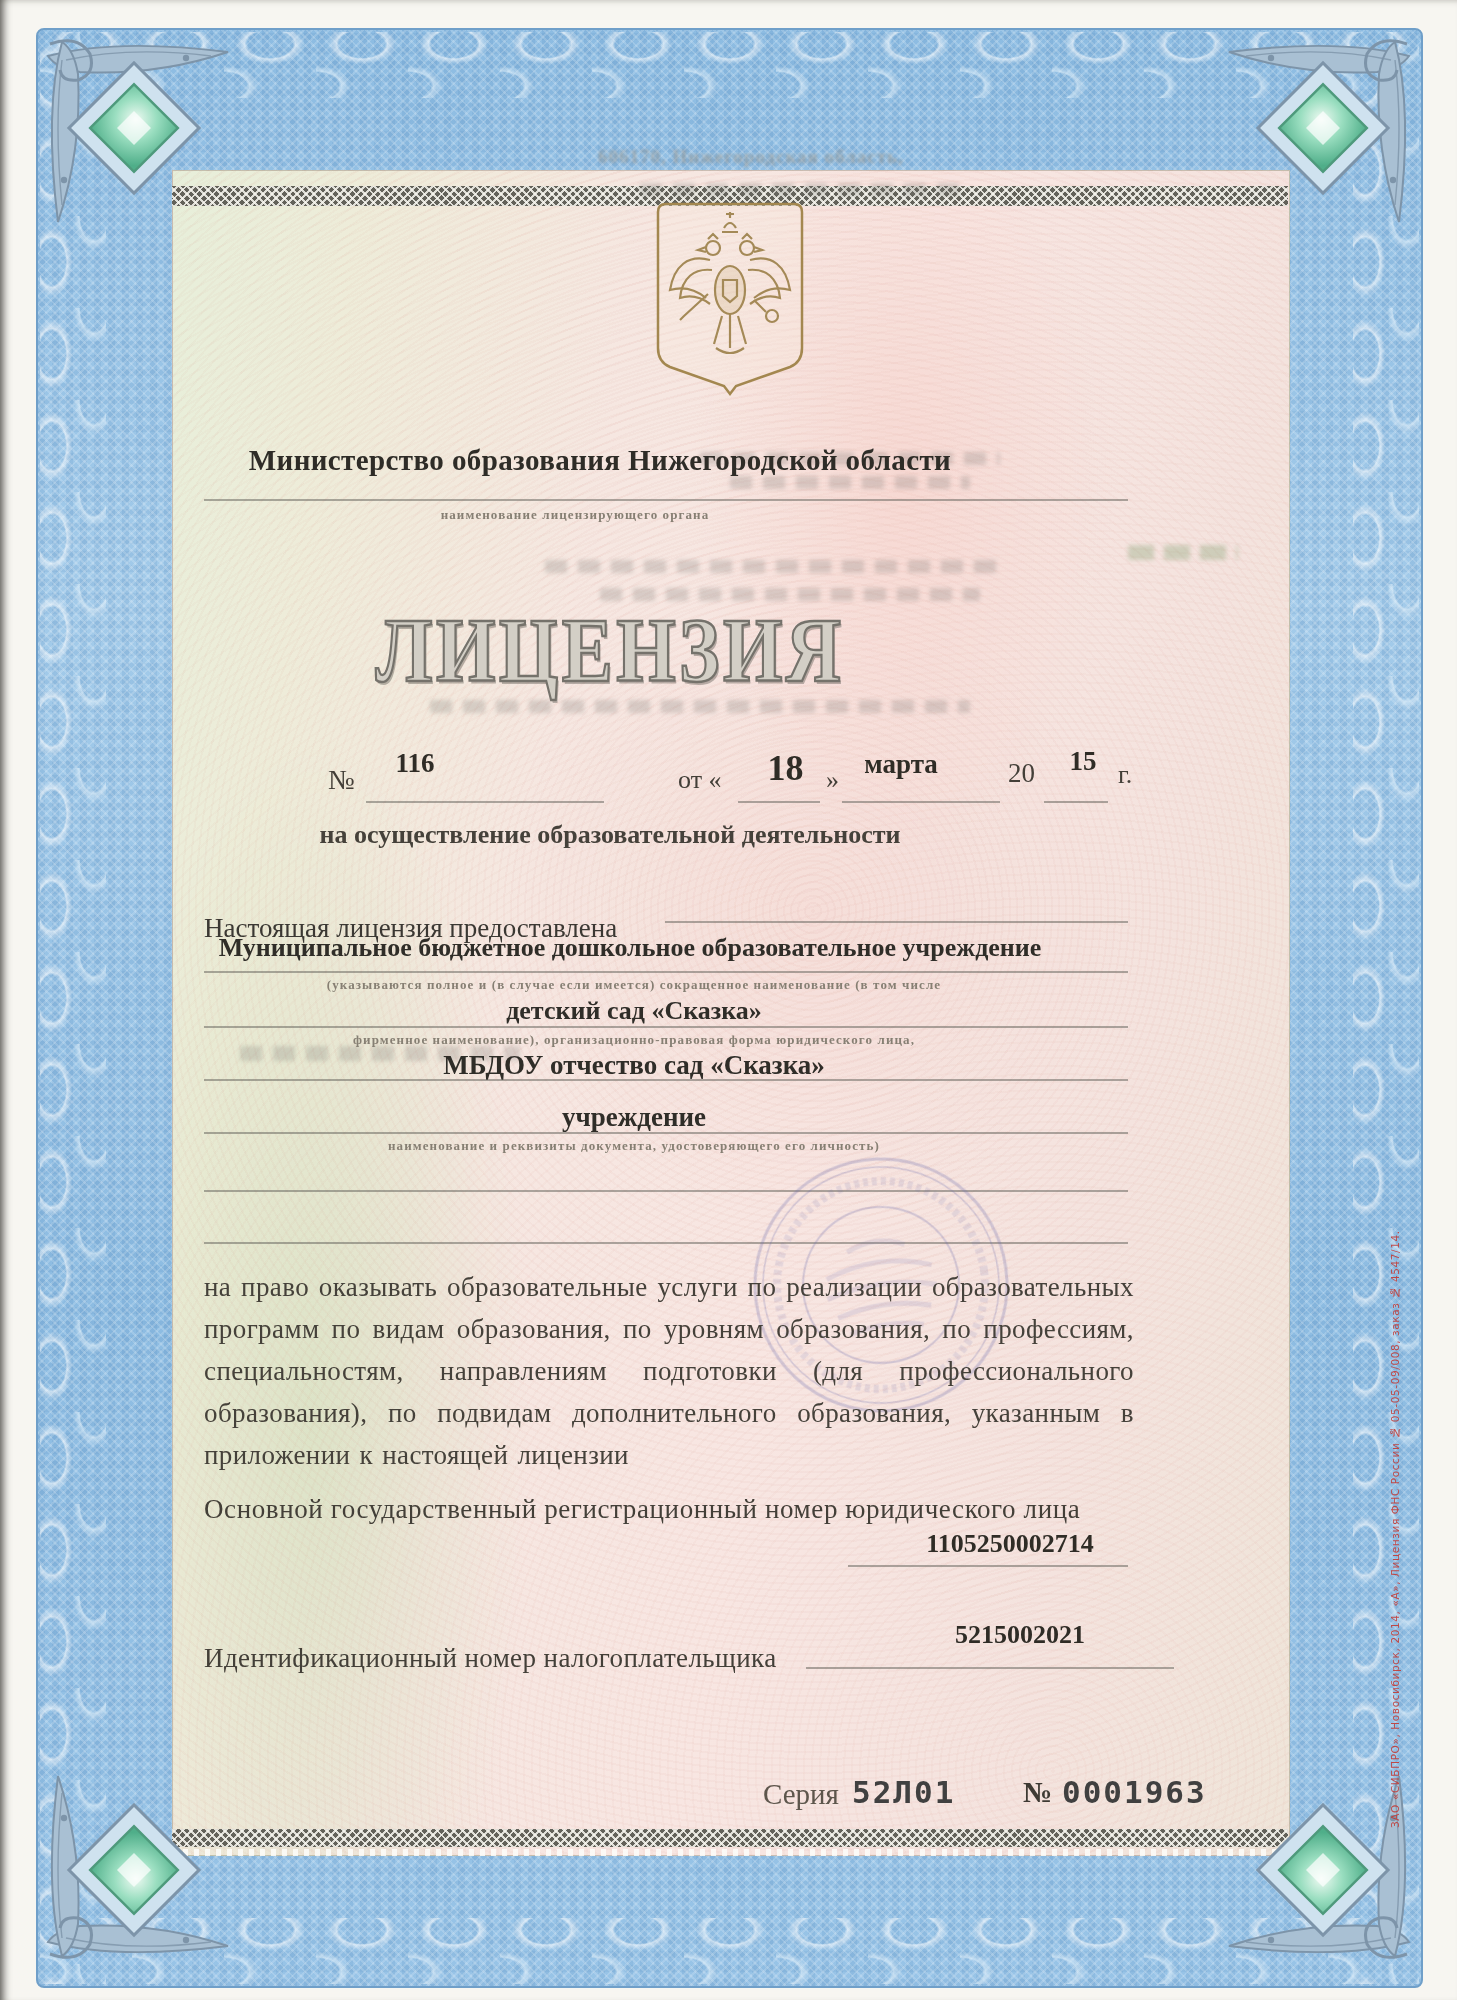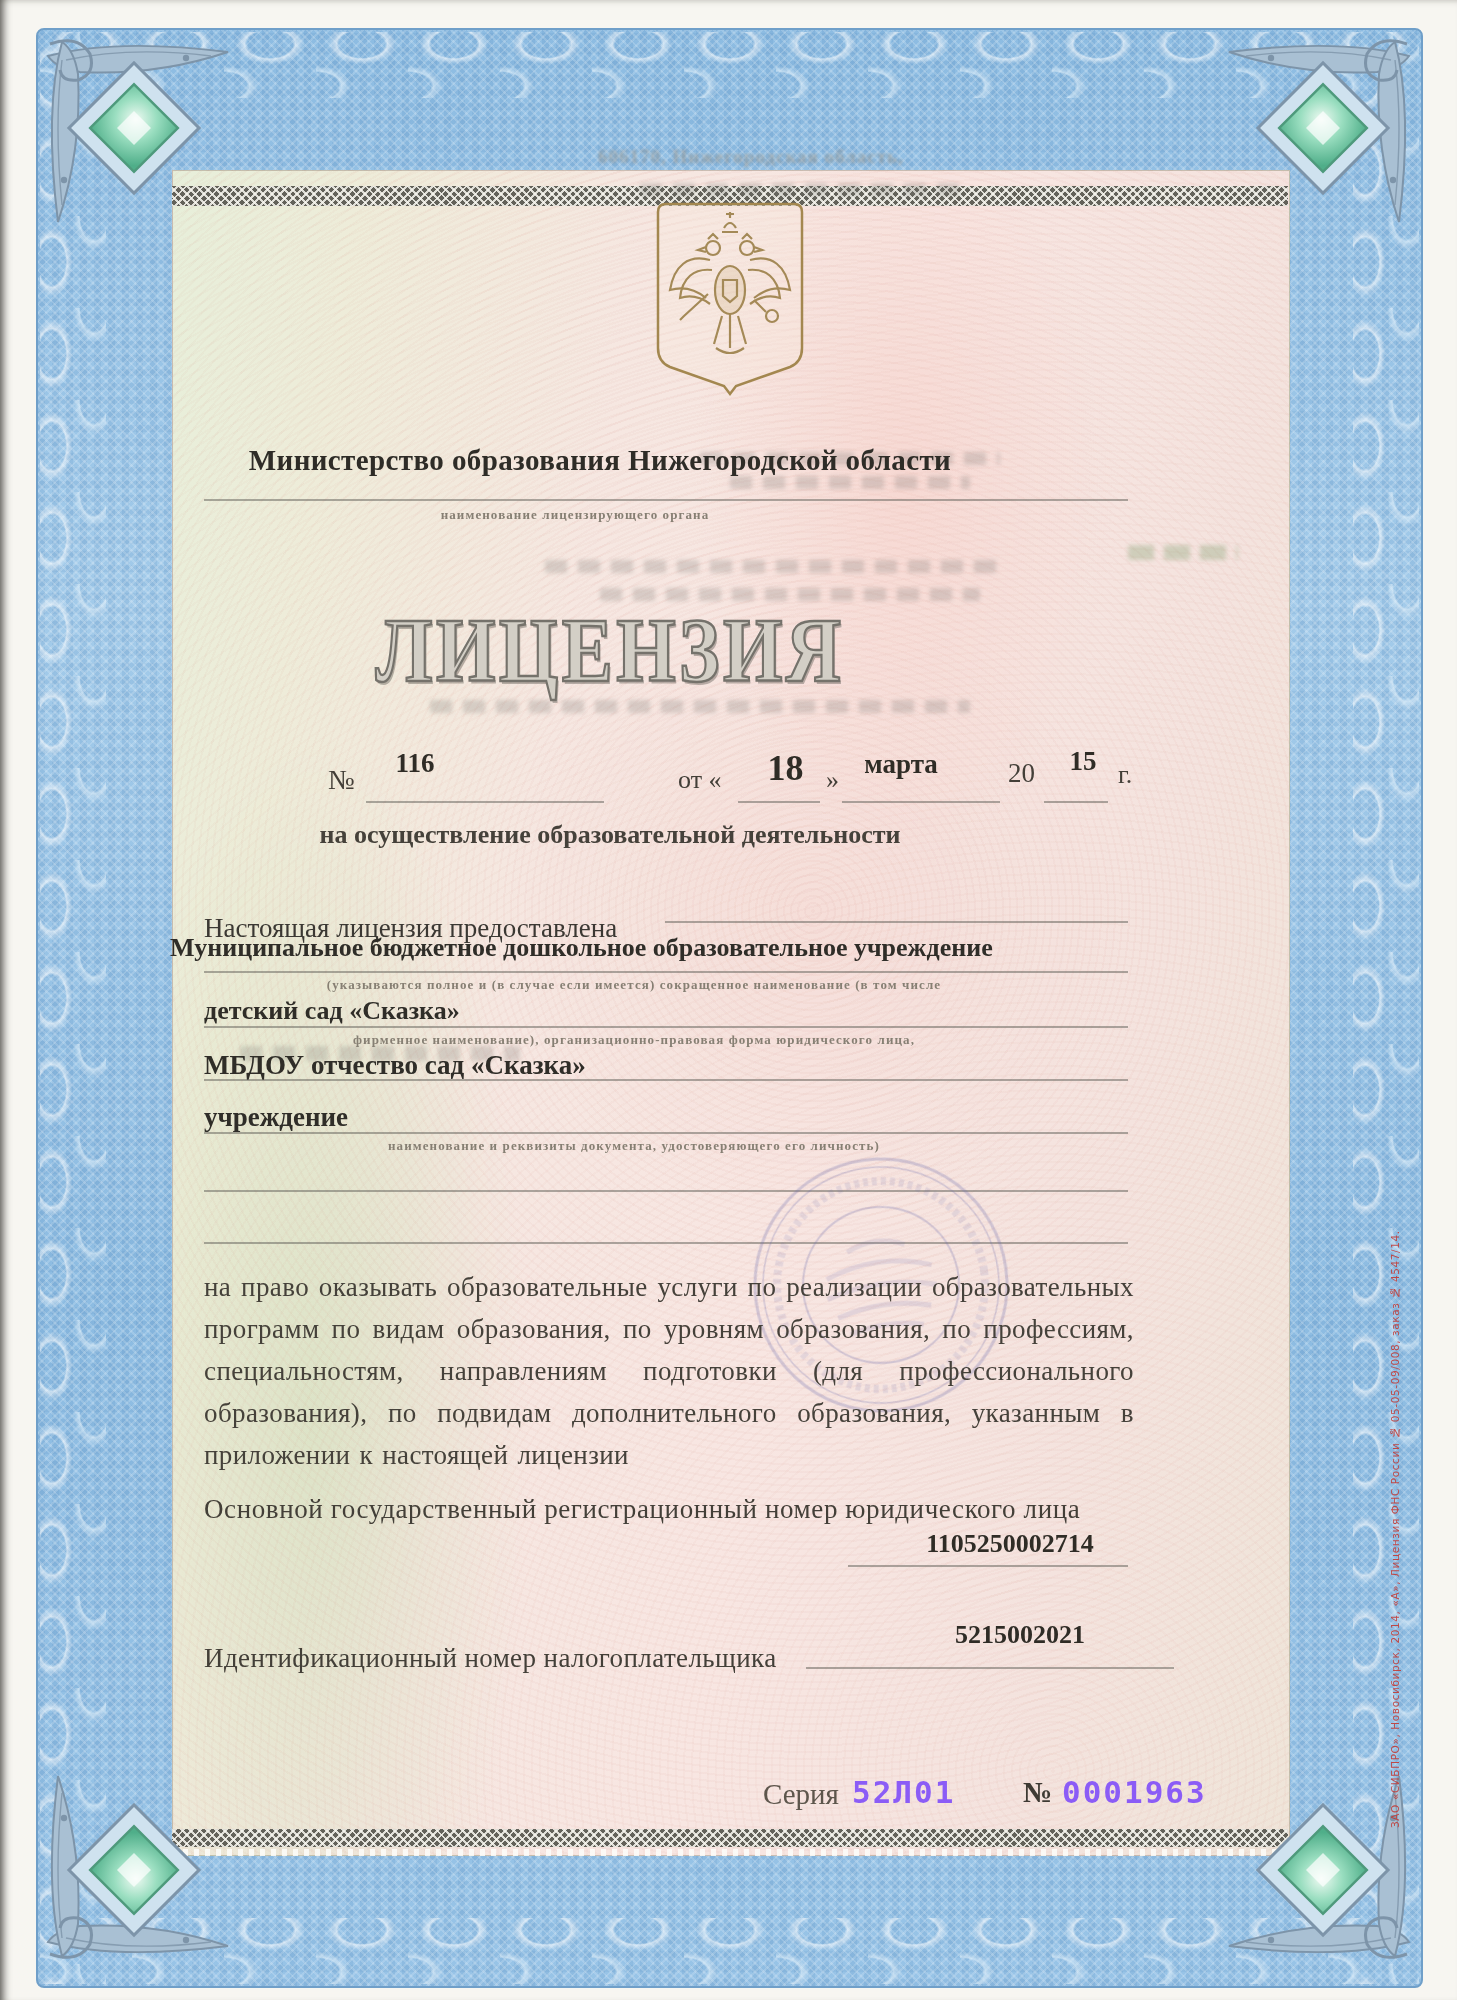--- a/index.html
+++ b/index.html
@@ -43,26 +43,26 @@
       #63625a;}
   .pearls{position:absolute;left:172px;width:1116px;height:7px;opacity:.85;
     background:repeating-linear-gradient(90deg,#fdfdfa 0 5px, rgba(255,255,255,0) 5px 11px);}
   
   .corner{position:absolute;width:210px;height:210px;}
   
   .abs{position:absolute;}
   .rule{position:absolute;height:0;border-bottom:2px solid rgba(108,106,98,.55);}
   .cap{position:absolute;font-weight:bold;font-size:13px;letter-spacing:1.1px;color:#867f73;
        text-align:center;white-space:nowrap;}
-  .boldline{position:absolute;font-weight:bold;color:#2f2d28;white-space:nowrap;}
+  .boldline{position:absolute;font-weight:bold;color:#2f2d28;text-align:center;white-space:nowrap;}
   .lbl{position:absolute;color:#433f38;white-space:nowrap;}
   .val{position:absolute;font-weight:bold;color:#2f2c26;text-align:center;white-space:nowrap;}
   .smudge{position:absolute;border-radius:2px;opacity:.4;filter:blur(2.2px);
     background:repeating-linear-gradient(90deg, rgba(118,116,112,.6) 0 22px, rgba(118,116,112,0) 22px 33px);}
-  .stencil{font-family:"DejaVu Sans Mono",monospace;font-weight:bold;color:#8b5cf6;}
+  .stencil{font-family:"DejaVu Sans Mono",monospace;font-weight:bold;color:#404040;}
   .title-big{position:absolute;font-weight:bold;font-size:90px;line-height:1;letter-spacing:4px;
      color:#d3cfc6;-webkit-text-stroke:2.5px #75726b;
      text-shadow:2px 3px 0 rgba(88,86,78,.40), -1px -1px 0 rgba(255,255,255,.65);
      text-align:center;transform:scaleX(.85);transform-origin:50% 50%;white-space:nowrap;}
   .stamp{position:absolute;opacity:.28;filter:blur(.6px);transform:rotate(-8deg);}
   .printer{position:absolute;writing-mode:vertical-rl;transform:rotate(180deg);
      font-family:"DejaVu Sans",sans-serif;font-size:10.5px;letter-spacing:.6px;color:#c23b36;
      white-space:nowrap;opacity:.9;}
   .showtxt{position:absolute;font-weight:bold;font-size:19px;letter-spacing:1px;color:#94948f;
      filter:blur(1.6px);opacity:.7;white-space:nowrap;}

